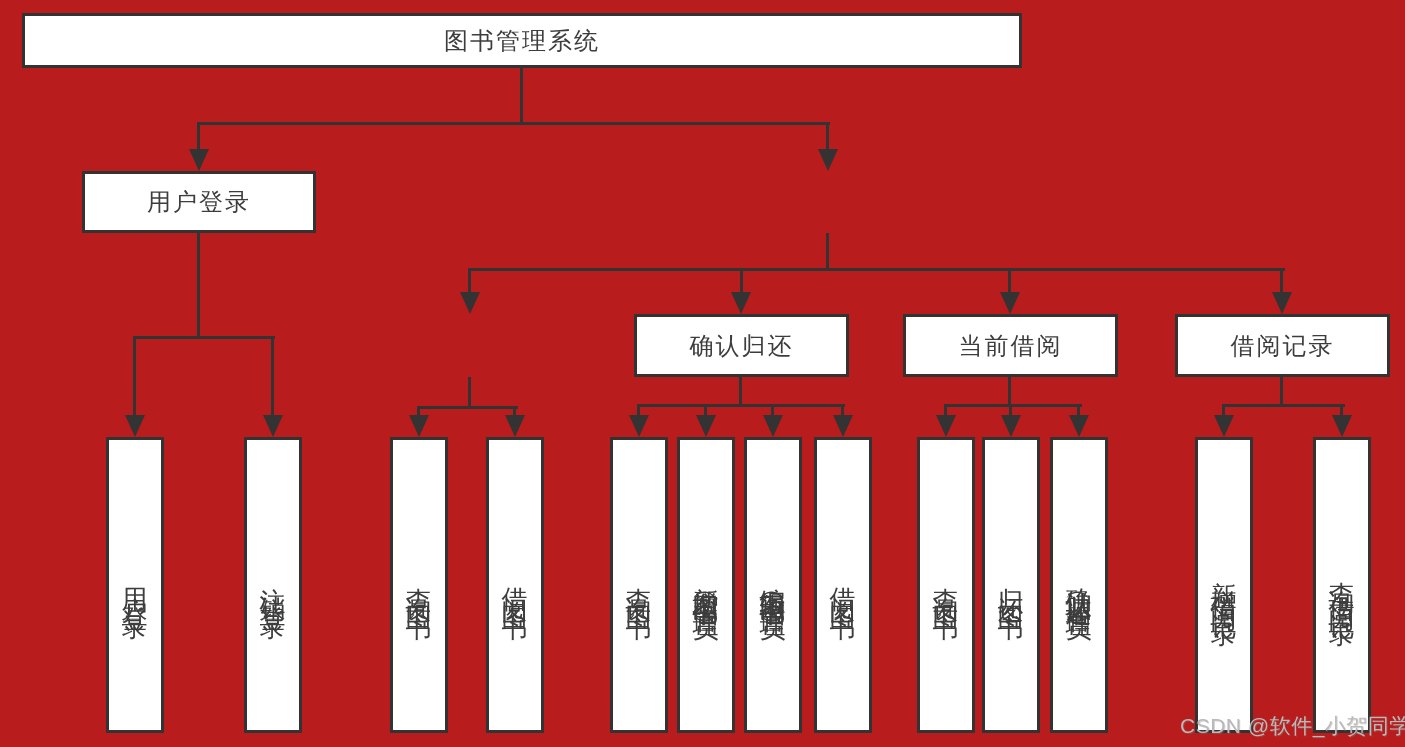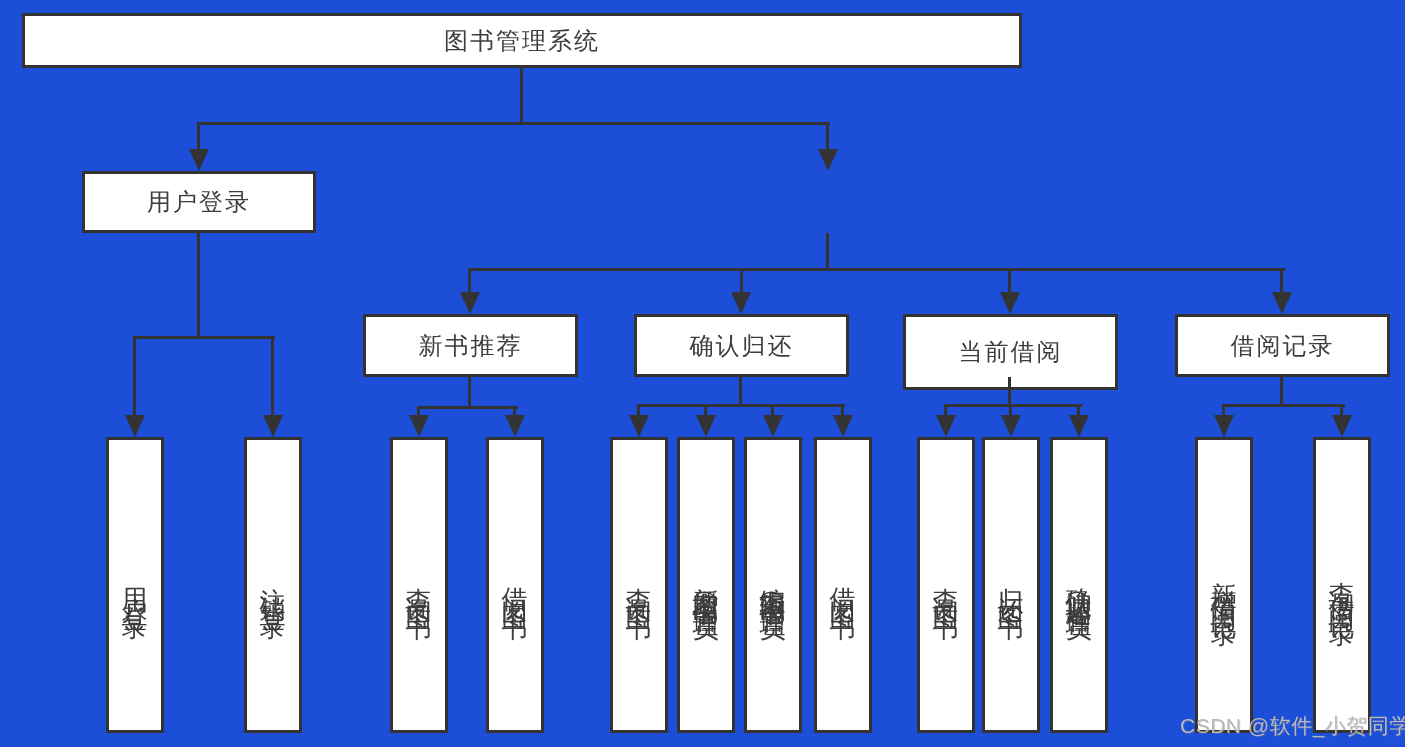--- a/index.html
+++ b/index.html
@@ -1,18 +1,18 @@
 <!DOCTYPE html>
 <html><head>
 <meta charset="utf-8">
 <style>
   html,body { margin:0; padding:0; background:#ffffff; }
   body { font-family:"Liberation Sans","DejaVu Sans",sans-serif; }
   #canvas {
-    position:relative; width:1405px; height:747px; background:#1d4ed8;
+    position:relative; width:1405px; height:747px; background:#b91c1c;
     overflow:hidden; color:#3d3d3d;
   }
   
   .hnode {
     position:absolute; box-sizing:border-box; background:#ffffff;
     border:3px solid #333333; display:flex; align-items:center; justify-content:center;
     font-size:24px; letter-spacing:2px; color:#3d3d3d; white-space:nowrap;
   }
   
   .vnode {
@@ -42,25 +42,24 @@
 </head>
 <body>
 
 <div id="canvas">
 
   <div class="hnode" style="left:22px; top:13px; width:1000px; height:55px;">图书管理系统</div>
 
   <div class="hnode" style="left:82px; top:171px; width:234px; height:62px;">用户登录</div>
 
 
-  <div class="hnode" style="left:363px; top:314px; width:215px; height:63px;">新书推荐</div>
 
   <div class="hnode" style="left:634px; top:314px; width:215px; height:63px;">确认归还</div>
 
-  <div class="hnode" style="left:903px; top:314px; width:215px; height:76px;">当前借阅</div>
+  <div class="hnode" style="left:903px; top:314px; width:215px; height:63px;">当前借阅</div>
 
   <div class="hnode" style="left:1175px; top:314px; width:215px; height:63px;">借阅记录</div>
 
   <div class="vnode sp-lg" style="left:106px;">用户登录</div>
 
   <div class="vnode sp-lg" style="left:244px;">注销登录</div>
 
   <div class="vnode sp-lg" style="left:390px;">查询图书</div>
 
   <div class="vnode sp-lg" style="left:486px;">借阅图书</div>

